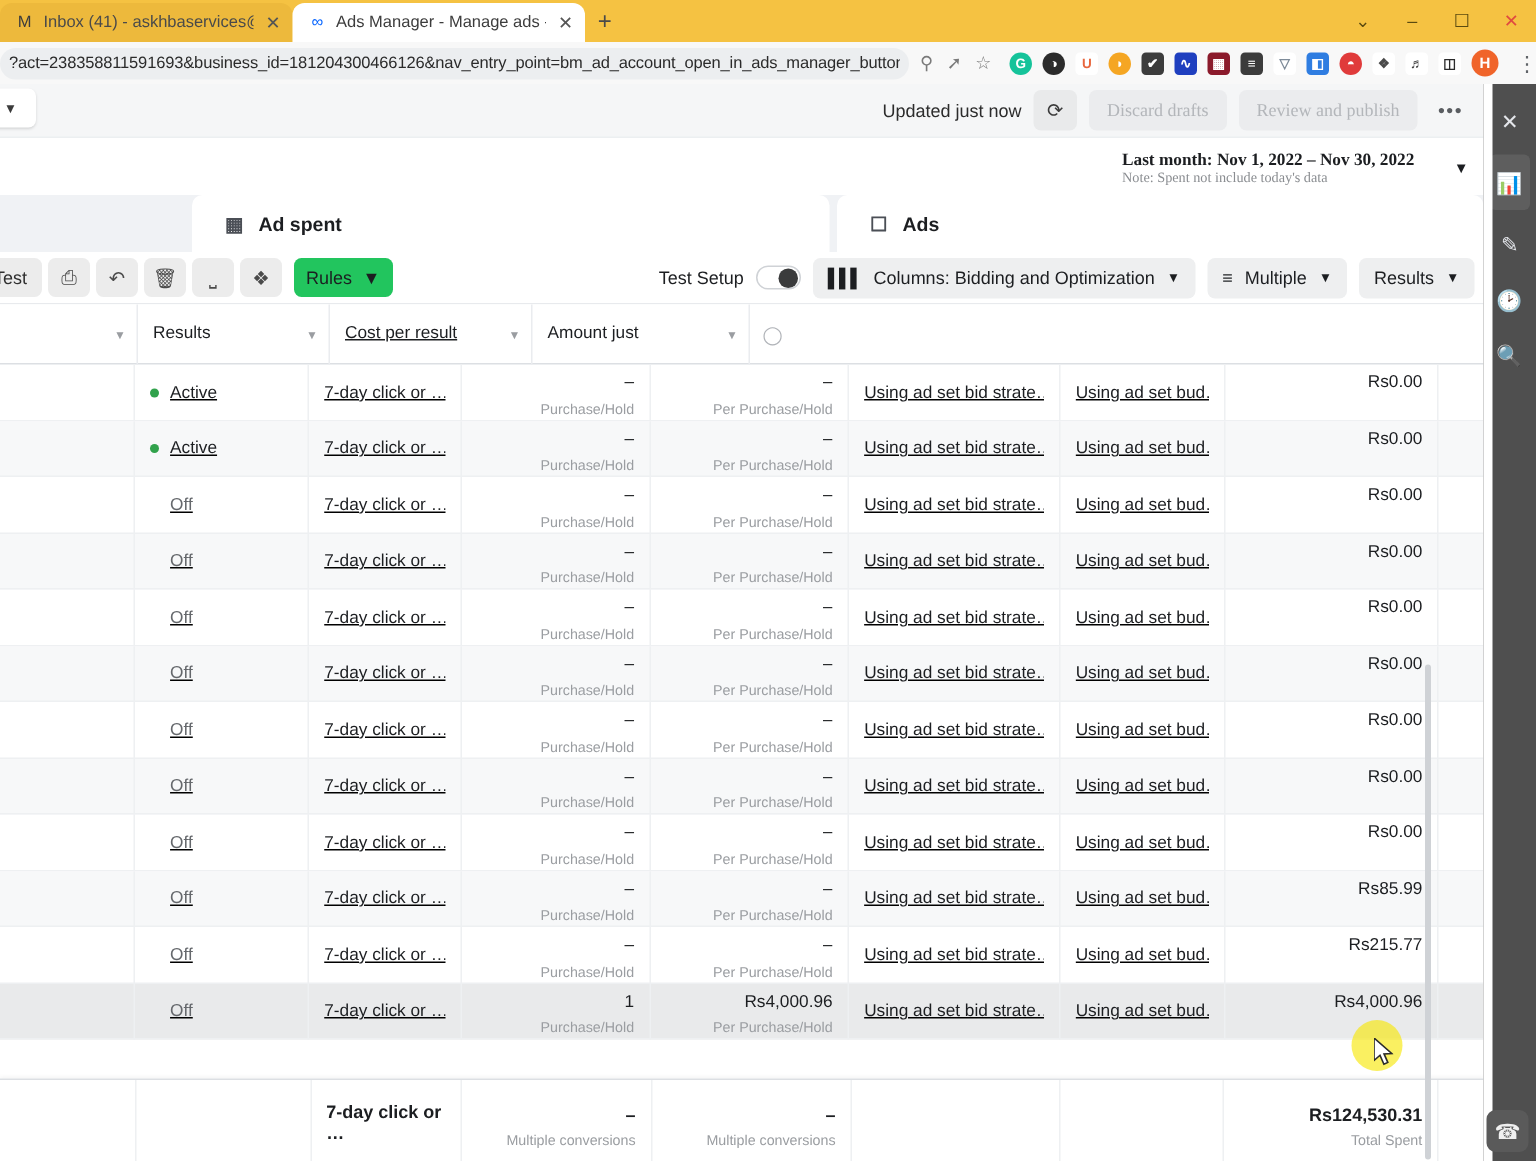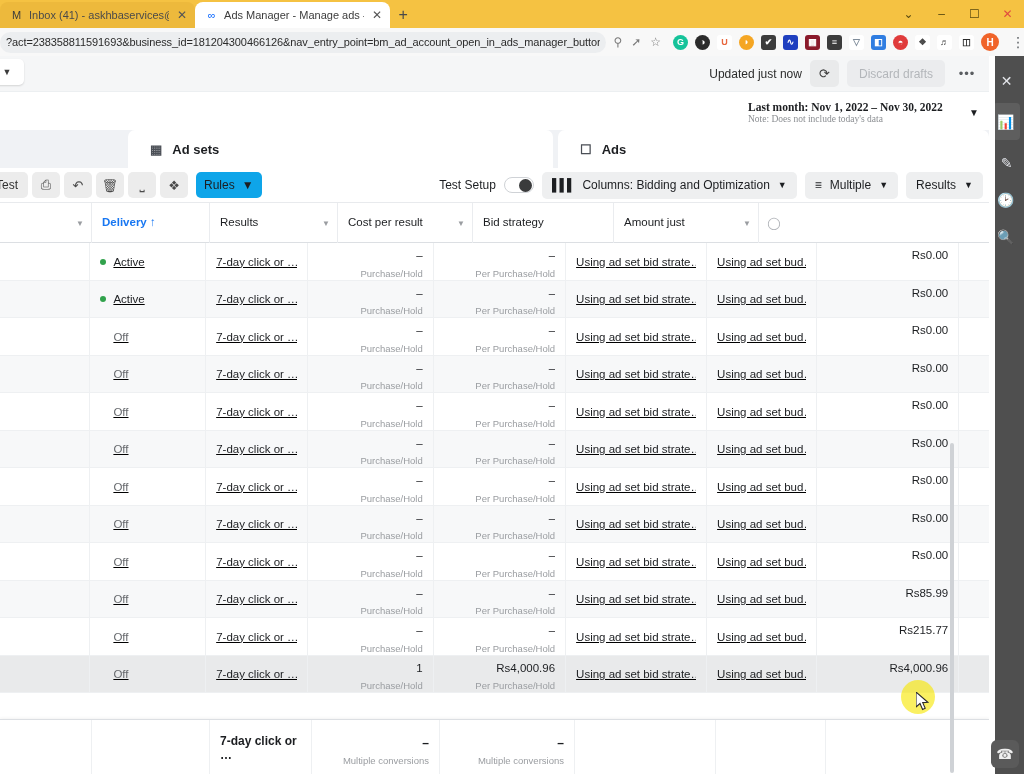--- a/index.html
+++ b/index.html
@@ -75,21 +75,21 @@
     border-radius: 5px; box-shadow: 0 1px 2px rgba(0,0,0,.14); display:flex;
     align-items:center; justify-content:center; font-size: 9px; color: #3b3b3b;
   }
   .upd-text { font-size: 12px; color: #2c2c2c; }
   .icon-btn-sq {
     width: 29px; height: 27px; background: #e9eaeb; border-radius: 5px;
     display: flex; align-items: center; justify-content: center; color: #3b3b3b; font-size: 13px;
   }
   .ghost-btn {
     height: 27px; padding: 0 12px; background: #ebecee; border-radius: 5px;
-    display:flex; align-items:center; font-size: 12px; color: #b3b6ba;
+    display:flex; align-items:center; font-size: 12px; color: #b3b6ba; font-family: Liberation Serif, serif;
   }
   .dots-btn { width: 28px; height: 27px; display:flex; align-items:center; justify-content:center;
               color: #5a5d61; font-size: 13px; letter-spacing: 1px; }
 
   
   .date-row { position: absolute; top: 36px; left: 0; width: 989px; height: 40px; background: #fff; }
   .date-white-block { position: absolute; left: 0; top: 0; width: 745px; height: 35px; background:#fff;
                       border-radius: 0 6px 0 0; }
   .daterange {
     position: absolute; right: 8px; top: 2px; width: 233px; height: 36px;
@@ -118,21 +118,21 @@
   .ab-left { display: flex; align-items: center; gap: 4px; padding-left: 0px; }
   .ab-test {
     height: 26px; padding: 0 10px 0 4px; background: #ececec; border-radius: 5px;
     display:flex; align-items:center; font-size: 12px; color: #303030; margin-left: -8px;
   }
   .ab-icon {
     width: 28px; height: 26px; background: #ececec; border-radius: 5px;
     display:flex; align-items:center; justify-content:center; font-size: 13px; color: #4a4a4a;
   }
   .ab-rules {
-    height: 26px; padding: 0 8px; background: #0ea5e9; border-radius: 5px; margin-left: 4px;
+    height: 26px; padding: 0 8px; background: #22c55e; border-radius: 5px; margin-left: 4px;
     display:flex; align-items:center; gap: 7px; font-size: 12px; color: #1c1e21;
   }
   .ab-right { margin-left: auto; display: flex; align-items: center; gap: 8px; padding-right: 6px; }
   .viewsetup { display: flex; align-items: center; gap: 8px; font-size: 12px; color: #1c1e21; }
   .toggle {
     width: 30px; height: 16px; border-radius: 9px; background: #fff; border: 1px solid #cfd2d6;
     position: relative;
   }
   .toggle::after {
     content: ''; position: absolute; right: 1px; top: 1px; width: 13px; height: 13px;
@@ -269,39 +269,40 @@
       <span class="kebab">⋮</span>
     </div>
   </div>
 
   <div class="page">
 
     <div class="util-strip">
       <span class="upd-text">Updated just now</span>
       <span class="icon-btn-sq">⟳</span>
       <span class="ghost-btn">Discard drafts</span>
+      <span class="ghost-btn">Review and publish</span>
       <span class="dots-btn">•••</span>
     </div>
     <div class="acct-caret">▼</div>
 
     <div class="date-row">
       <div class="date-white-block"></div>
       <div class="daterange">
         <div style="display:flex;flex-direction:column;font-family:Liberation Serif, serif;">
           <span class="dr-main">Last month: Nov 1, 2022 – Nov 30, 2022</span>
-          <span class="dr-note">Note: Does not include today's data</span>
+          <span class="dr-note">Note: Spent not include today's data</span>
         </div>
         <span class="dr-caret">▼</span>
       </div>
     </div>
 
     <div class="obj-tabs">
       <div class="obj-tab t1">
         <span class="ticon">▦</span>
-        <span>Ad sets</span>
+        <span>Ad spent</span>
       </div>
       <div class="obj-tab t2">
         <span class="ticon">☐</span>
         <span>Ads</span>
       </div>
     </div>
 
     <div class="action-bar">
       <div class="ab-left">
         <span class="ab-test">Test</span>
@@ -335,33 +336,27 @@
           <span class="pcaret">▼</span>
         </span>
       </div>
     </div>
 
     <div class="table">
       <div class="thead" id="thead">
           <div class="th" style="width: 92px;">
             <span class="sortcaret">▼</span>
           </div>
-          <div class="th sorted" style="width: 118px;">
-            <span class="th-label">Delivery ↑</span>
-          </div>
           <div class="th" style="width: 128px;">
             <span class="th-label">Results</span>
             <span class="sortcaret">▼</span>
           </div>
-          <div class="th" style="width: 135px;">
+          <div class="th" style="width: 135px; text-decoration: underline;">
             <span class="th-label">Cost per result</span>
             <span class="sortcaret">▼</span>
-          </div>
-          <div class="th" style="width: 141px;">
-            <span class="th-label">Bid strategy</span>
           </div>
           <div class="th" style="width: 145px;">
             <span class="th-label">Amount just</span>
             <span class="sortcaret">▼</span>
           </div>
           <div class="th" style="width: 30px; justify-content: center; border-right: none;">
             <span style="color:#b0b3b8;font-size:12px;">◯</span>
           </div>
         </div>
       <div class="tbody" id="tbody">
@@ -739,20 +734,24 @@
           </div>
           <div class="tf right" style="width: 135px;">
             <span class="main">–</span>
             <span class="sub">Multiple conversions</span>
           </div>
           <div class="tf" style="width: 141px;">
             <span class="main" style="font-weight: bold;"></span>
           </div>
           <div class="tf" style="width: 110px;">
             <span class="main" style="font-weight: bold;"></span>
+          </div>
+          <div class="tf right" style="width: 145px;">
+            <span class="main">Rs124,530.31</span>
+            <span class="sub">Total Spent</span>
           </div>
           <div class="tf" style="width: 30px; border-right: none;"></div>
         </div>
       <div class="scroll-nub"></div>
     </div>
 
     <div class="rail">
       <div class="rail-white"></div>
       <div class="rail-btn" style="margin-top:6px;">✕</div>
       <div class="rail-btn sel" style="margin:4px auto;width:27px;">📊</div>

